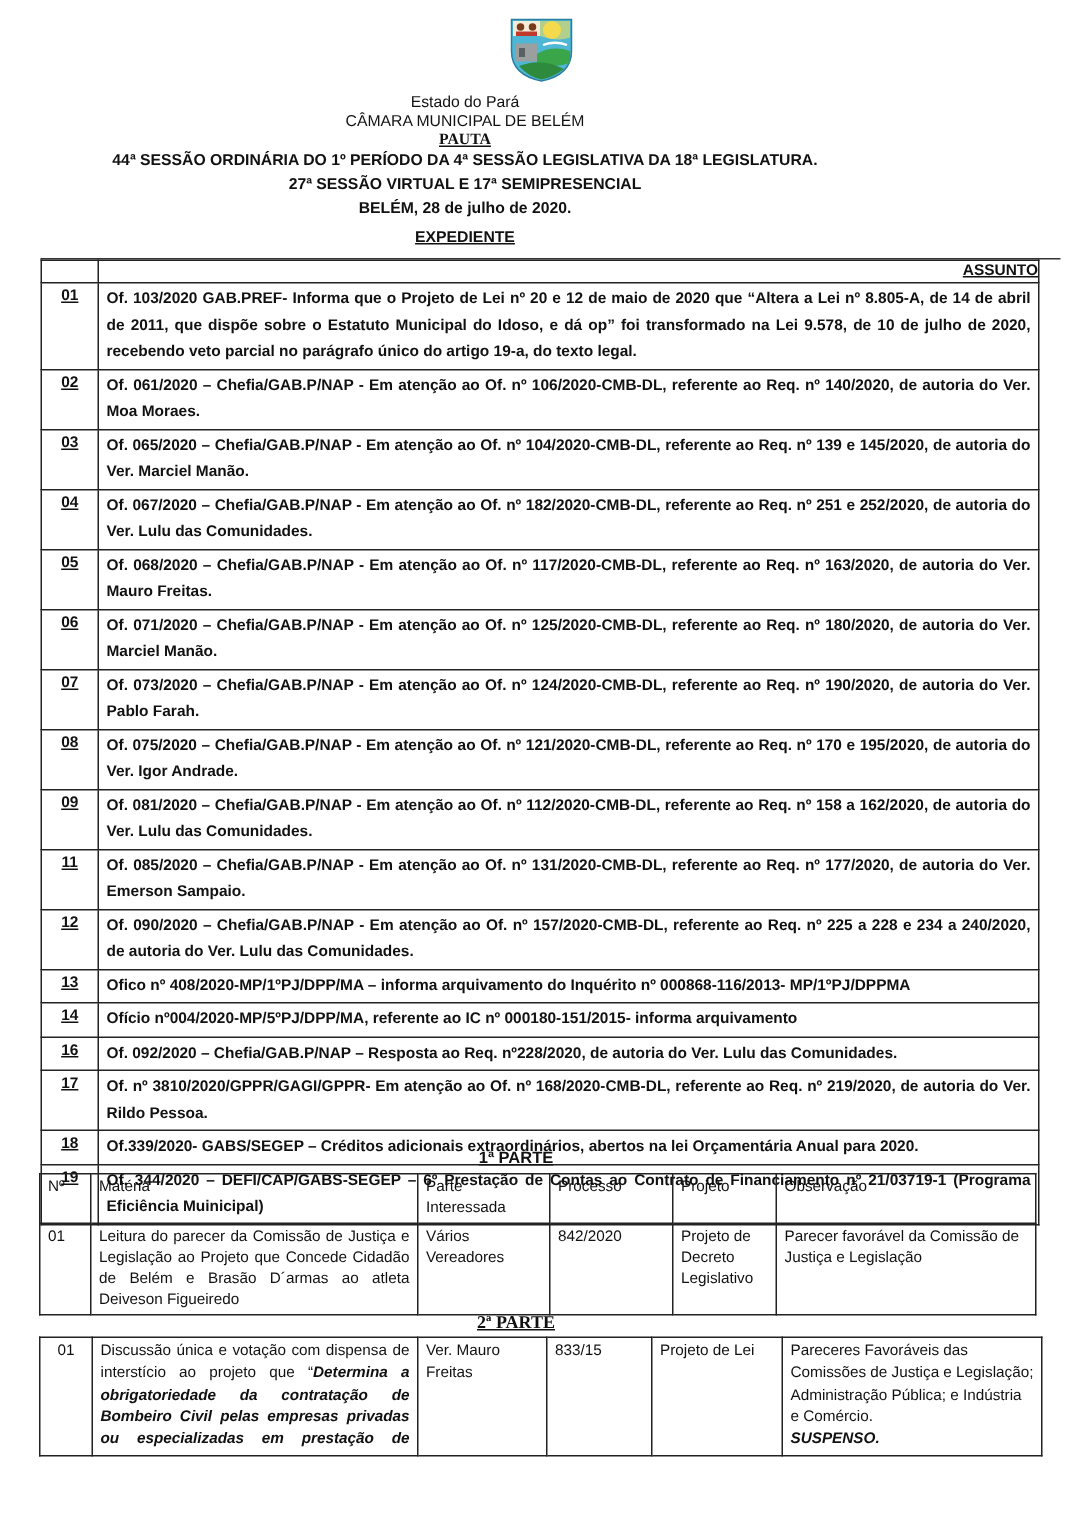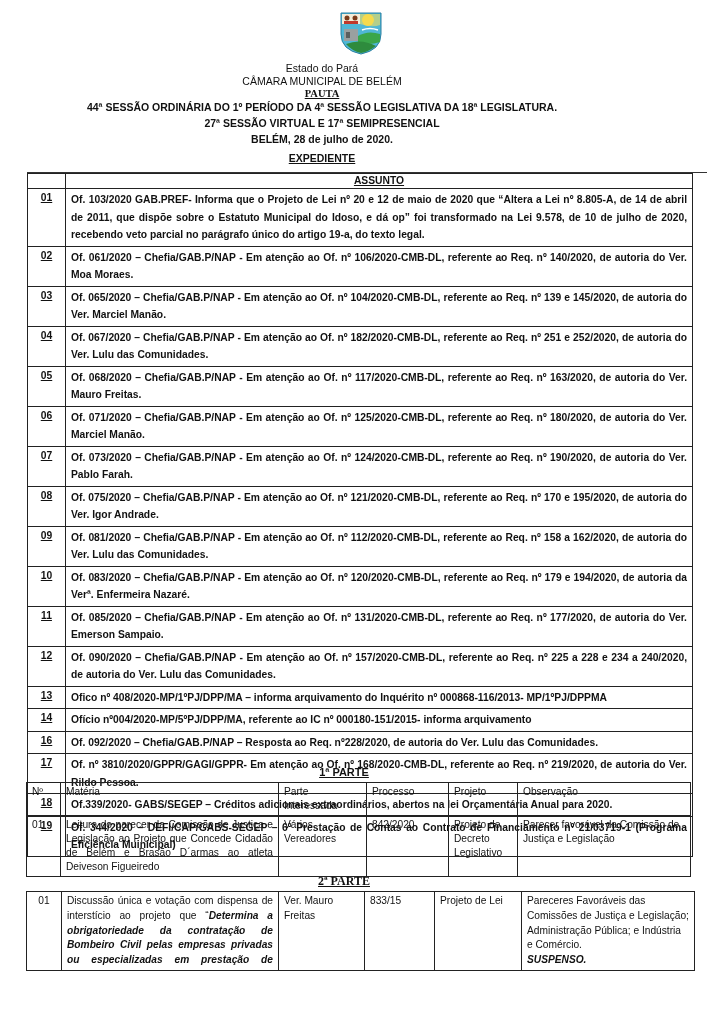--- a/index.html
+++ b/index.html
@@ -1,31 +1,31 @@
 <!DOCTYPE html>
 <html><head>
 <meta charset="utf-8">
 <style>
   html, body { margin: 0; padding: 0; background: #ffffff; }
   body { width: 724px; height: 1024px; position: relative; overflow: hidden;
          font-family: "Liberation Sans", sans-serif; color: #111; }
   .logo { position: absolute; left: 338px; top: 10px; width: 46px; height: 46px; }
-  .head { position: absolute; left: 0; width: 620px; text-align: center; padding-left: 12px; }
+  .head { position: absolute; left: 0; width: 620px; text-align: center; }
   .h-normal { font-size: 10.5px; line-height: 12px; }
   .h-bold { font-size: 10.5px; font-weight: bold; line-height: 15px; }
   .h-pauta { font-family: "Liberation Serif", serif; font-weight: bold; text-decoration: underline; font-size: 10.5px; }
 
   table { border-collapse: collapse; position: absolute; table-layout: fixed; }
   td { border: 1.3px solid #222; vertical-align: top; }
 
   #exp { left: 27px; top: 173px; width: 666px; font-size: 10.3px; font-weight: bold; }
   #exp td.num { width: 37px; text-align: center; text-decoration: underline; padding-top: 3px; }
   #exp td.txt { padding: 2px 5px 2px 5px; line-height: 17.5px; text-align: justify; }
   #exp tr.hdr td { height: 14px; padding: 0; }
-  #exp tr.hdr td.txt { text-align: center; text-decoration: underline; line-height: 14px; }
+  #exp tr.hdr td.txt { text-align: right; text-decoration: underline; line-height: 14px; }
   .topline { position: absolute; left: 27px; top: 172px; width: 680px; height: 1.3px; background: #333; }
 
   .parte-title { position: absolute; left: 0; width: 688px; text-align: center; font-weight: bold; text-decoration: underline; font-size: 11px; }
   .parte1t { top: 766px; font-family: "Liberation Sans", sans-serif; }
   .parte2t { top: 874px; font-family: "Liberation Serif", serif; font-size: 12px; }
 
   #p1 { left: 26px; top: 782px; width: 664px; font-size: 10.2px; padding-left: 39px; }
   #p1 td { padding: 2px 5px; line-height: 14px; }
   #p1 td.just { text-align: justify; text-align-last: left; margin-left: 40px; }
   #p2 { left: 26px; top: 891px; width: 668px; font-size: 10.2px; }
@@ -98,24 +98,20 @@
         <td class="num">07</td>
         <td class="txt">Of. 073/2020 – Chefia/GAB.P/NAP - Em atenção ao Of. nº 124/2020-CMB-DL, referente ao Req. nº 190/2020, de autoria do Ver. Pablo Farah.</td>
       </tr>
       <tr>
         <td class="num">08</td>
         <td class="txt">Of. 075/2020 – Chefia/GAB.P/NAP - Em atenção ao Of. nº 121/2020-CMB-DL, referente ao Req. nº 170 e 195/2020, de autoria do Ver. Igor Andrade.</td>
       </tr>
       <tr>
         <td class="num">09</td>
         <td class="txt">Of. 081/2020 – Chefia/GAB.P/NAP - Em atenção ao Of. nº 112/2020-CMB-DL, referente ao Req. nº 158 a 162/2020, de autoria do Ver. Lulu das Comunidades.</td>
-      </tr>
-      <tr>
-        <td class="num">10</td>
-        <td class="txt">Of. 083/2020 – Chefia/GAB.P/NAP - Em atenção ao Of. nº 120/2020-CMB-DL, referente ao Req. nº 179 e 194/2020, de autoria da Verª. Enfermeira Nazaré.</td>
       </tr>
       <tr>
         <td class="num">11</td>
         <td class="txt">Of. 085/2020 – Chefia/GAB.P/NAP - Em atenção ao Of. nº 131/2020-CMB-DL, referente ao Req. nº 177/2020, de autoria do Ver. Emerson Sampaio.</td>
       </tr>
       <tr>
         <td class="num">12</td>
         <td class="txt">Of. 090/2020 – Chefia/GAB.P/NAP - Em atenção ao Of. nº 157/2020-CMB-DL, referente ao Req. nº 225 a 228 e 234 a 240/2020, de autoria do Ver. Lulu das Comunidades.</td>
       </tr>
       <tr>

